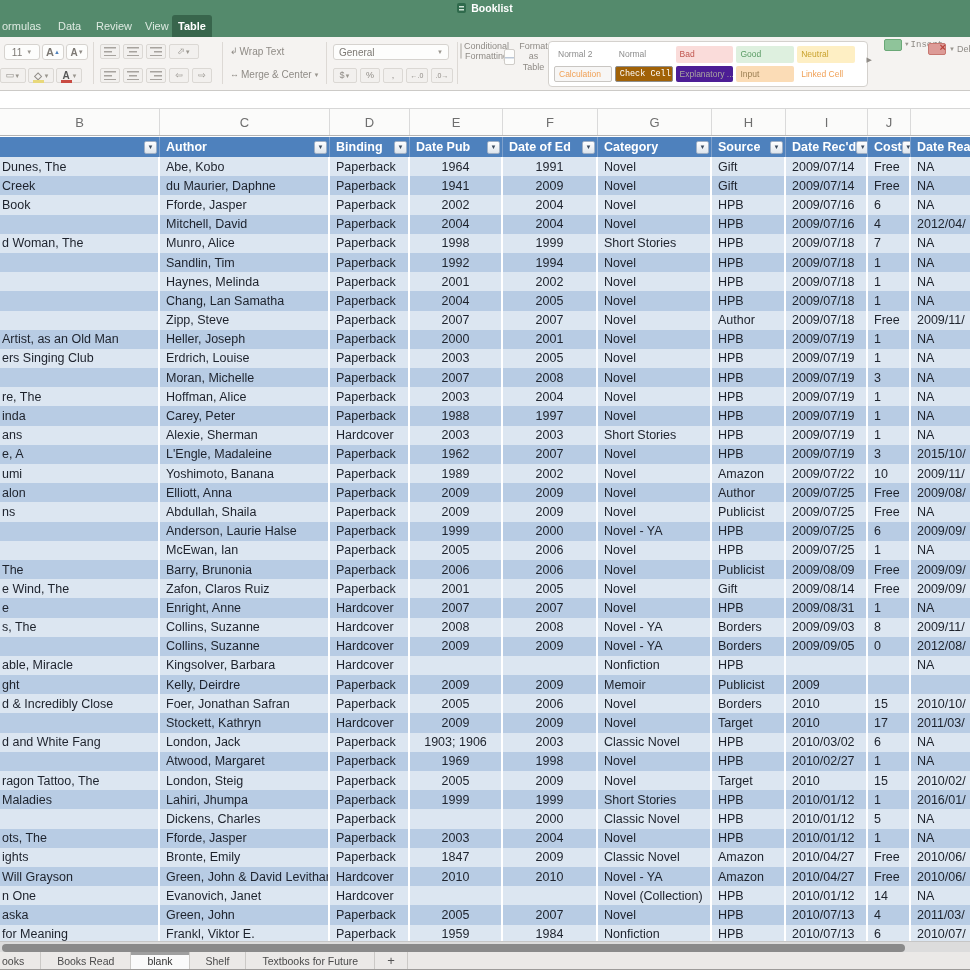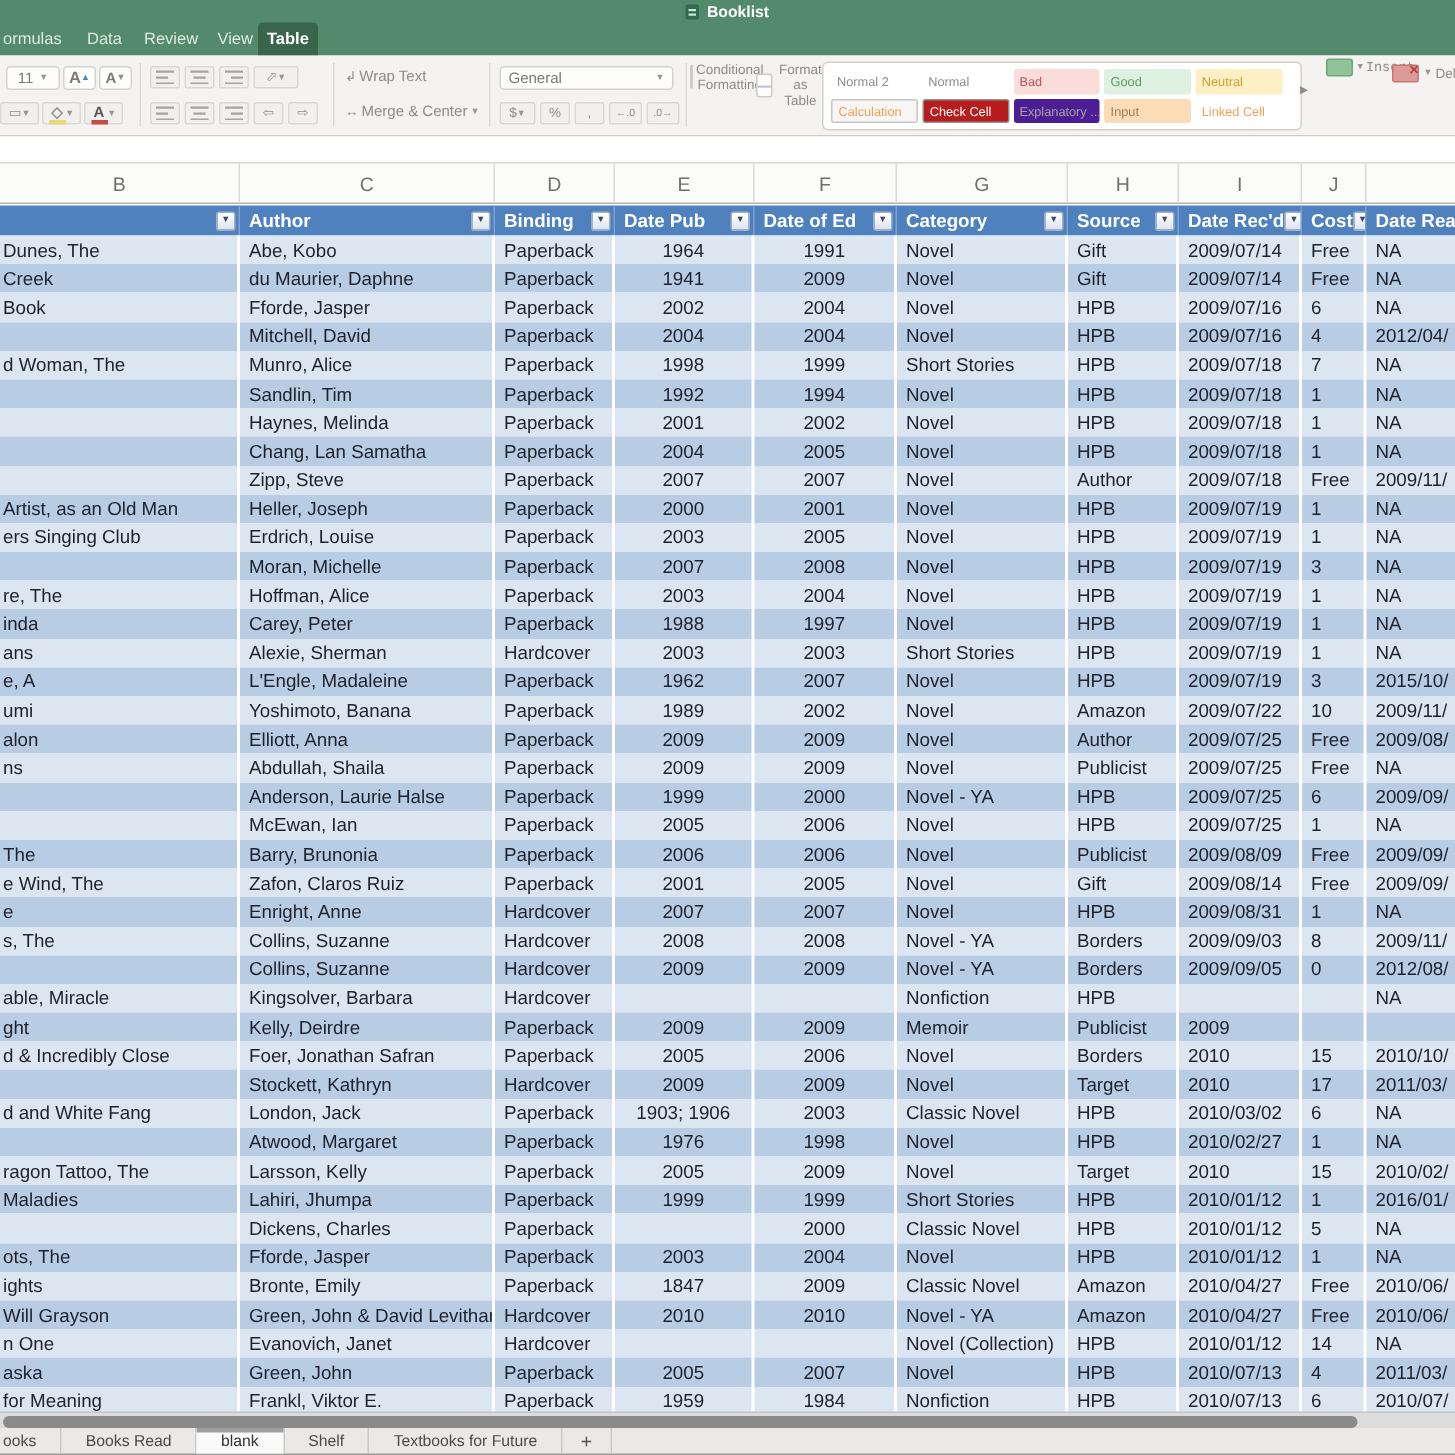--- a/index.html
+++ b/index.html
@@ -226,21 +226,21 @@
       <span class="lbl">Format as Table</span>
     </div>
 
     <div class="gallery">
         <span class="chip" style="background: rgb(255, 255, 255); color: rgb(140, 140, 140);">Normal 2</span>
         <span class="chip" style="background: rgb(255, 255, 255); color: rgb(140, 140, 140);">Normal</span>
         <span class="chip" style="background: rgb(250, 220, 218); color: rgb(192, 86, 79);">Bad</span>
         <span class="chip" style="background: rgb(222, 240, 223); color: rgb(90, 155, 100);">Good</span>
         <span class="chip" style="background: rgb(254, 239, 196); color: rgb(201, 162, 46);">Neutral</span>
         <span class="chip" style="background: rgb(247, 246, 245); color: rgb(240, 161, 86); border: 1px solid rgb(201, 198, 194);">Calculation</span>
-        <span class="chip" style="background: #b91c1c; color: rgb(255, 255, 255); border: 1px solid rgb(143, 143, 143);">Check Cell</span>
+        <span class="chip" style="background: #a16207; color: rgb(255, 255, 255); border: 1px solid rgb(143, 143, 143); font-family: Liberation Mono, monospace;">Check Cell</span>
         <span class="chip" style="background: #4c1d95; color: rgb(169, 165, 160);">Explanatory ...</span>
         <span class="chip" style="background: rgb(251, 220, 182); color: rgb(156, 128, 84);">Input</span>
         <span class="chip" style="background: rgb(255, 255, 255); color: rgb(240, 161, 86);">Linked Cell</span>
       </div>
     <span class="gal-arrow" style="right:98px;">▶</span>
 
     <div class="bigbtn" style="left:884px; top:2px;font-family:Liberation Mono, monospace;">
       <span style="display:flex;align-items:center;gap:3px;">
           <span class="ins-icon"></span>
           <span class="caret">▼</span>
@@ -698,31 +698,31 @@
           <div class="tcell">Classic Novel</div>
           <div class="tcell">HPB</div>
           <div class="tcell">2010/03/02</div>
           <div class="tcell">6</div>
           <div class="tcell">NA</div>
         </div>
         <div class="trow" style="grid-template-columns: 160px 170px 80px 93px 95px 114px 74px 82px 43px 73px; background: rgb(184, 204, 228);">
           <div class="tcell first"></div>
           <div class="tcell">Atwood, Margaret</div>
           <div class="tcell">Paperback</div>
-          <div class="tcell center">1976</div>
+          <div class="tcell center">1969</div>
           <div class="tcell center">1998</div>
           <div class="tcell">Novel</div>
           <div class="tcell">HPB</div>
           <div class="tcell">2010/02/27</div>
           <div class="tcell">1</div>
           <div class="tcell">NA</div>
         </div>
         <div class="trow" style="grid-template-columns: 160px 170px 80px 93px 95px 114px 74px 82px 43px 73px; background: rgb(220, 230, 241);">
           <div class="tcell first">ragon Tattoo, The</div>
-          <div class="tcell">Larsson, Kelly</div>
+          <div class="tcell">London, Steig</div>
           <div class="tcell">Paperback</div>
           <div class="tcell center">2005</div>
           <div class="tcell center">2009</div>
           <div class="tcell">Novel</div>
           <div class="tcell">Target</div>
           <div class="tcell">2010</div>
           <div class="tcell">15</div>
           <div class="tcell">2010/02/</div>
         </div>
         <div class="trow" style="grid-template-columns: 160px 170px 80px 93px 95px 114px 74px 82px 43px 73px; background: rgb(184, 204, 228);">

